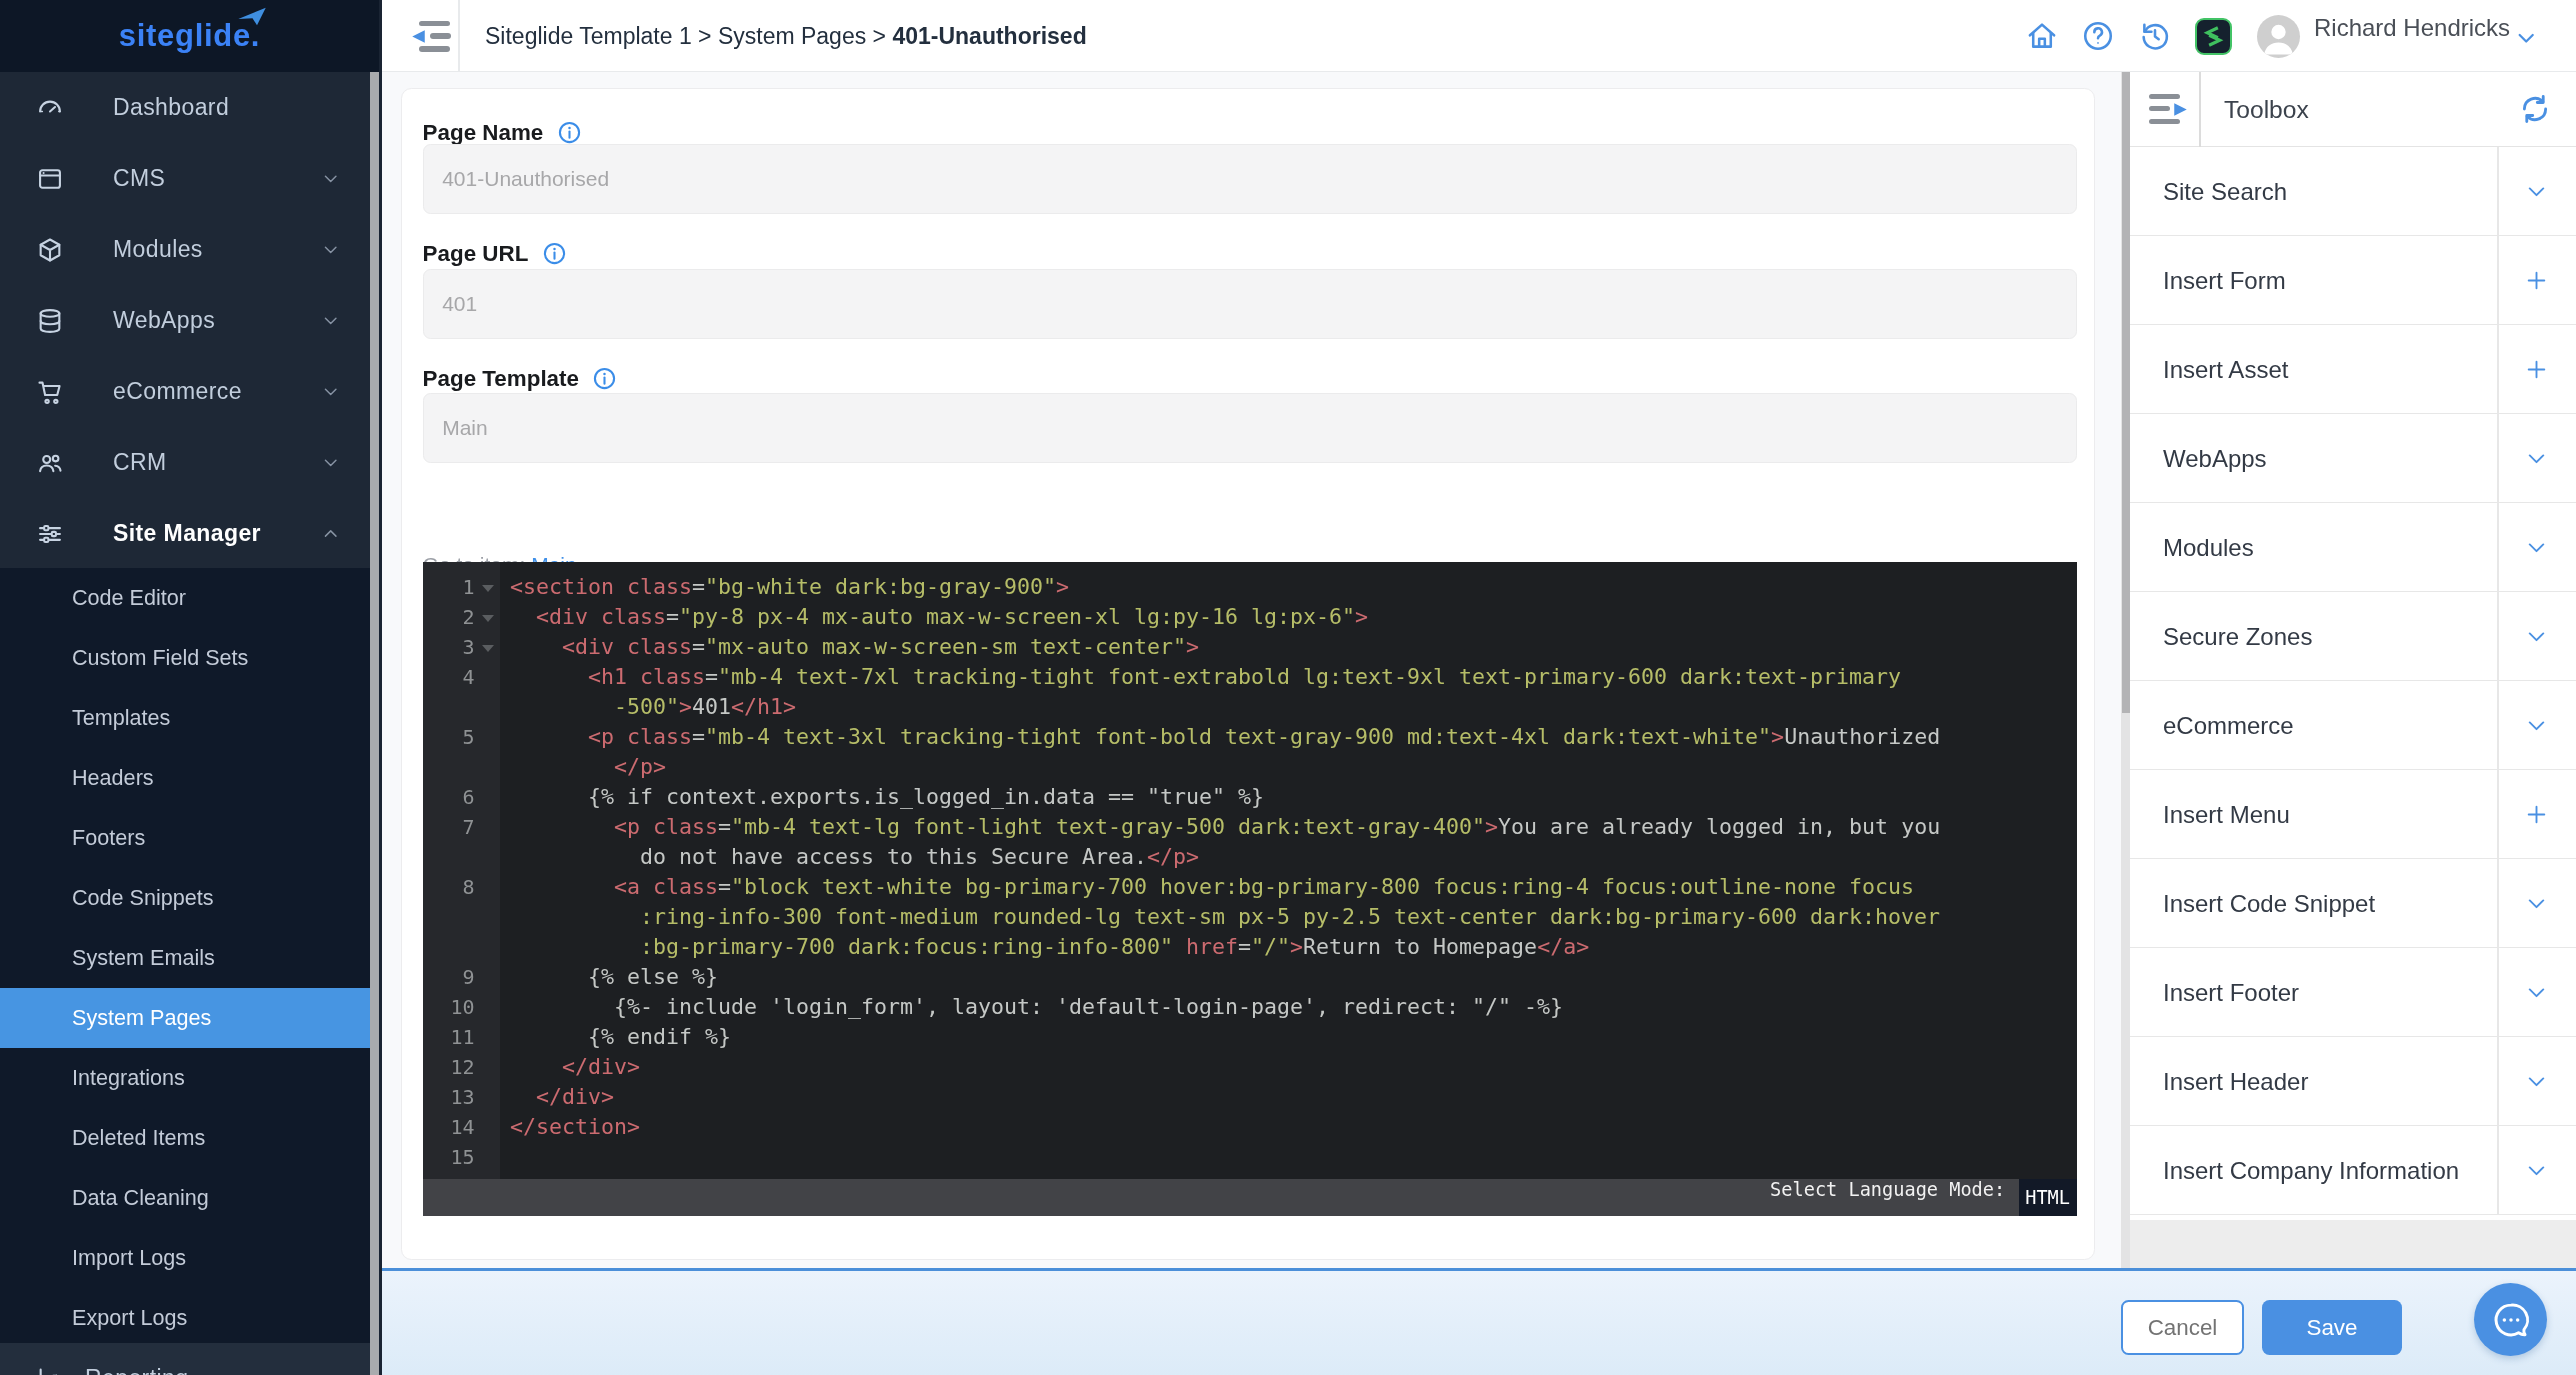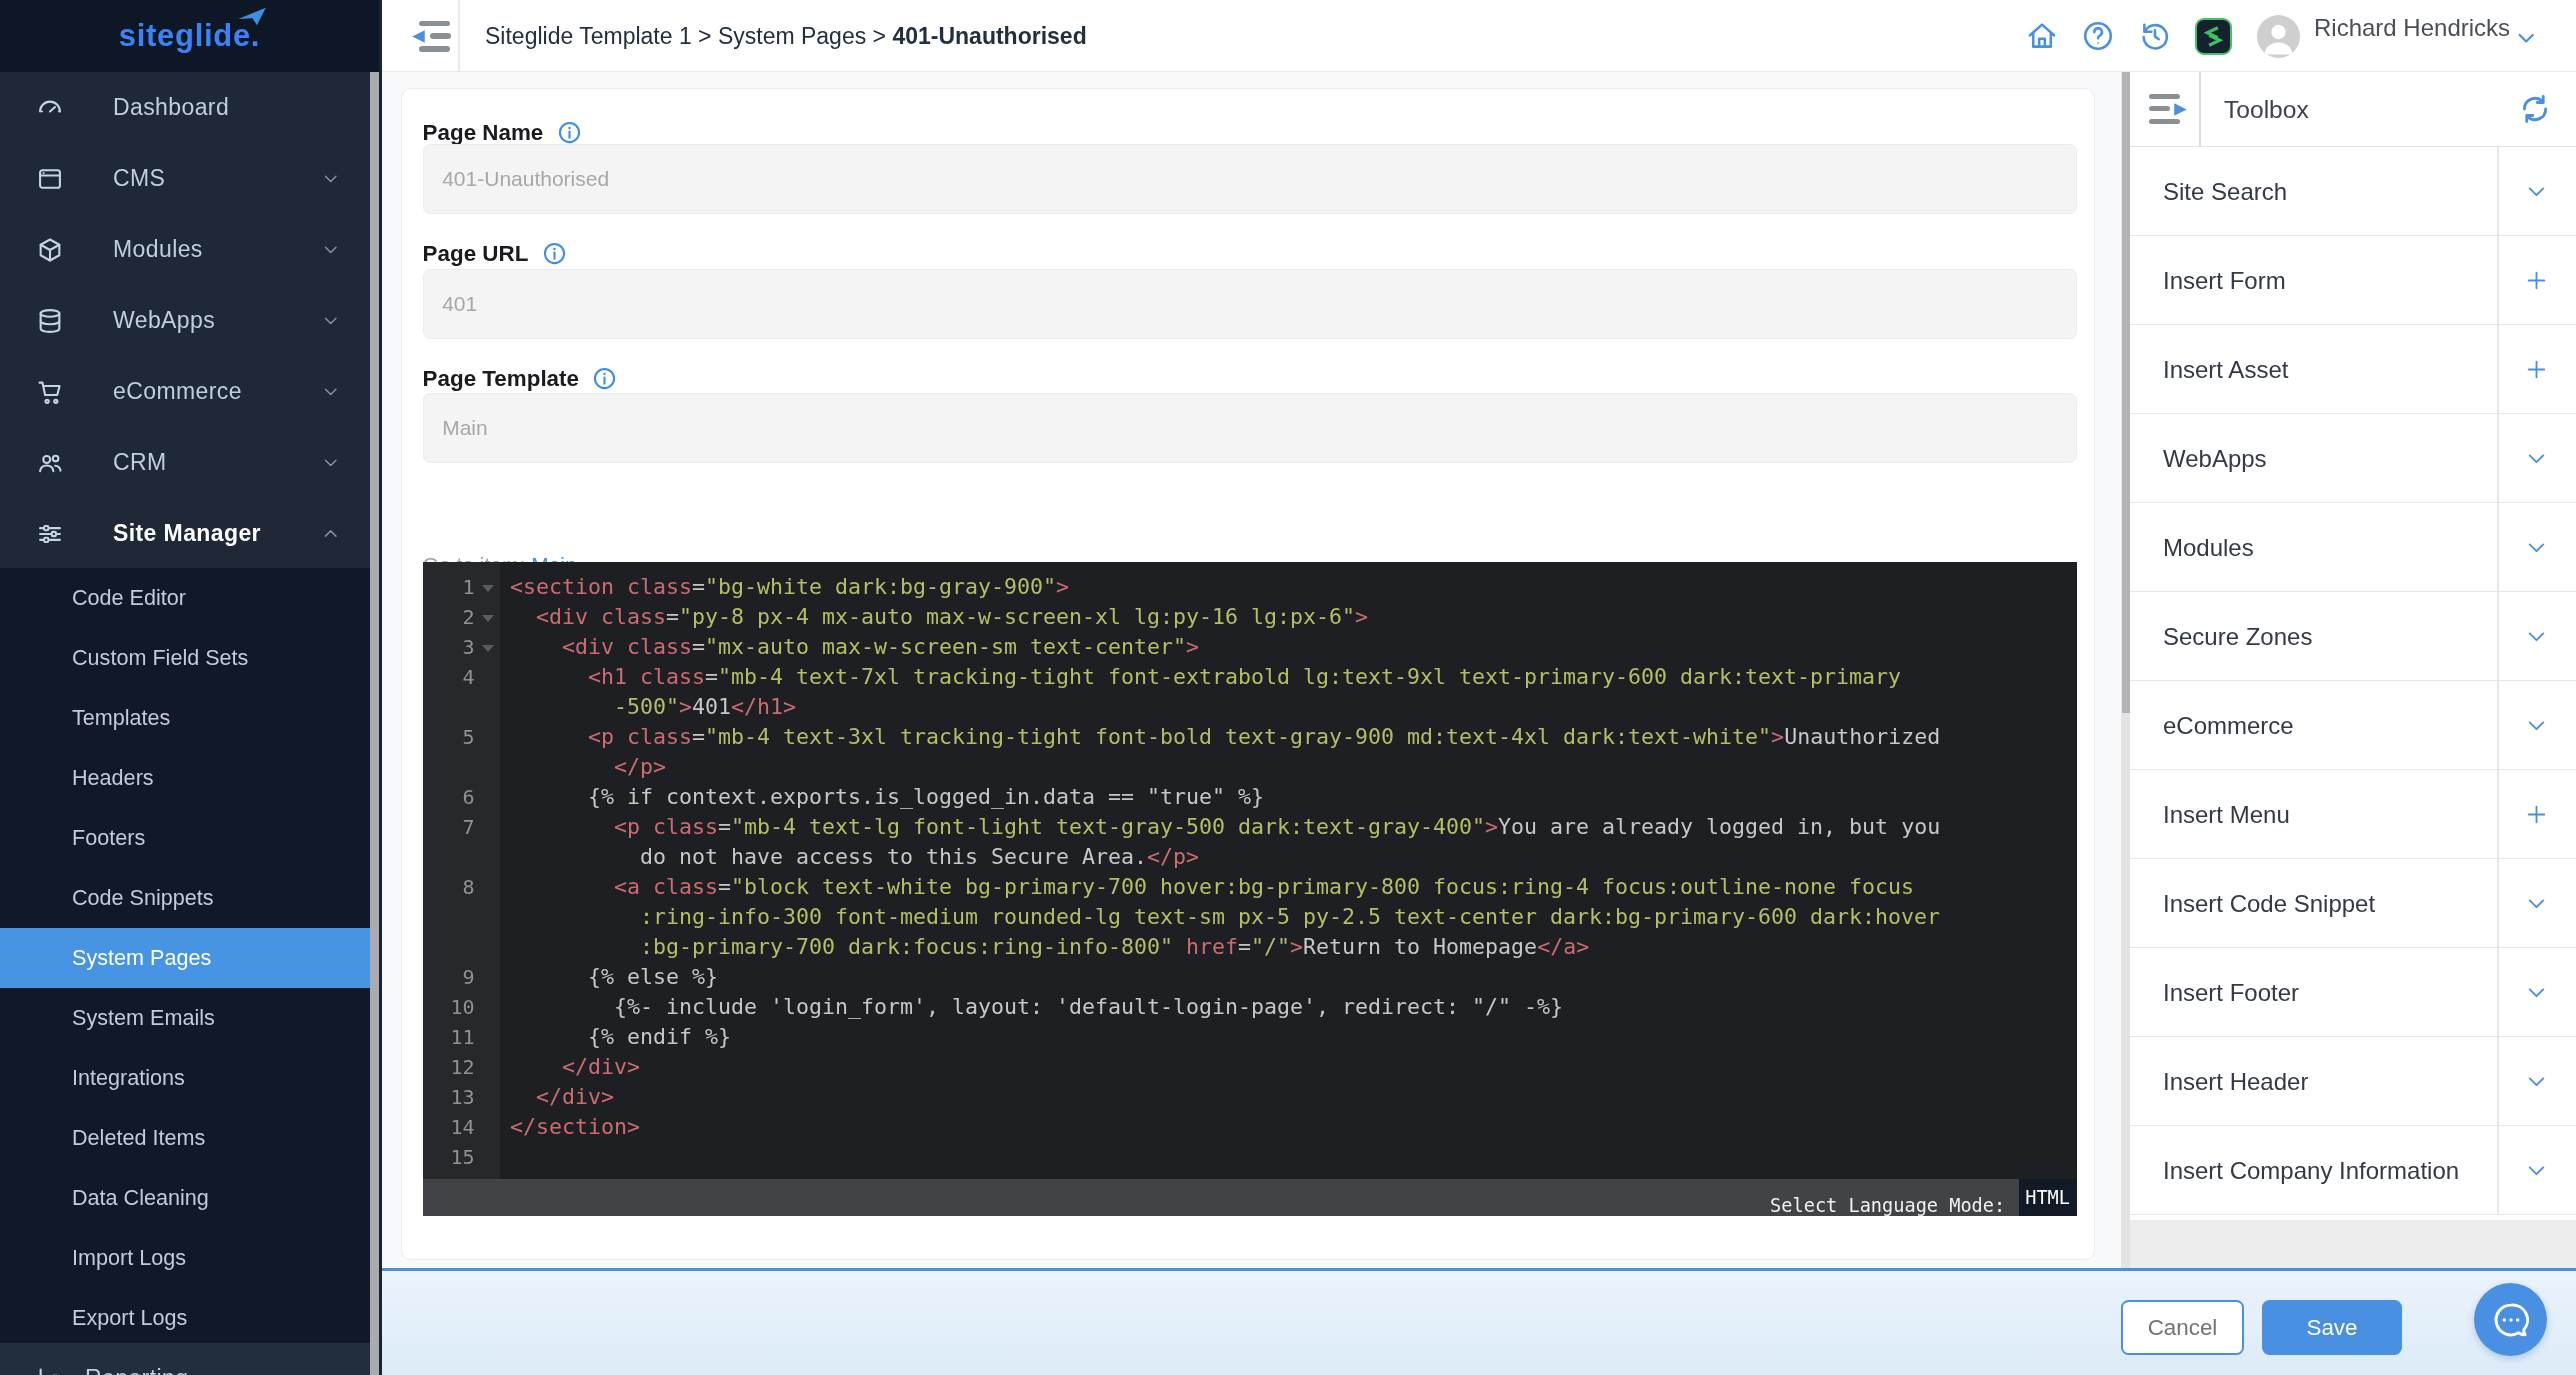--- a/index.html
+++ b/index.html
@@ -75,21 +75,21 @@
   .gut { flex:0 0 77px; text-align:right; padding-right:25px; color:#8f9294; font-size:20px;
          position:relative; }
   .caret { position:absolute; right:6px; top:12.7px; width:0; height:0;
            border-left:6px solid transparent; border-right:6px solid transparent;
            border-top:7.5px solid #5a5d60; }
   .cl { white-space:pre; font-size:21.6px; color:#c5c8c6; padding-left:10.4px; }
   .tok-tag { color:#cc6b70; }
   .tok-str { color:#b6bd68; }
   .tok-txt { color:#c5c8c6; }
   .statusbar { position:absolute; left:0; bottom:0; width:100%; height:37px; background:#424347;
-               display:flex; align-items:flex-end; justify-content:flex-end; }
+               display:flex; align-items:flex-start; justify-content:flex-end; }
   .status-label { color:#f2f2f2; font-size:18.6px; margin-right:13.4px; }
   .lang-chip { width:58px; height:37px; background:#121927; color:#fff; font-size:18.6px;
                display:flex; align-items:center; justify-content:center; cursor:pointer; }
 
   
   .main-scroll { position:absolute; left:2121px; top:72px; width:9.7px; height:1196px; background:#e3e3e4; }
   .main-thumb { position:absolute; left:0.7px; top:0; width:8.2px; height:641px; background:#b3b3b5; }
 
   
   .toolbox { position:absolute; left:2130px; top:72px; width:446px; height:1196px; background:#fff; }
@@ -210,22 +210,22 @@
           </svg></span>
       </div>
     </div>
   <div class="submenu">
       <div class="sub-item">Code Editor</div>
       <div class="sub-item">Custom Field Sets</div>
       <div class="sub-item">Templates</div>
       <div class="sub-item">Headers</div>
       <div class="sub-item">Footers</div>
       <div class="sub-item">Code Snippets</div>
+      <div class="sub-item">System Emails</div>
       <div class="sub-item active">System Pages</div>
-      <div class="sub-item">System Emails</div>
       <div class="sub-item">Integrations</div>
       <div class="sub-item">Deleted Items</div>
       <div class="sub-item">Data Cleaning</div>
       <div class="sub-item">Import Logs</div>
       <div class="sub-item">Export Logs</div>
     </div>
   <div class="bottom-item">
     <span class="side-icon"><svg viewBox="0 0 24 24" fill="none" stroke="currentColor" stroke-width="1.8" stroke-linecap="round" stroke-linejoin="round">
           <path d="M4 4v16h16"></path>
           <path d="M7 14.5l3.2-3.2 2.6 2.6 4.7-4.7"></path>

